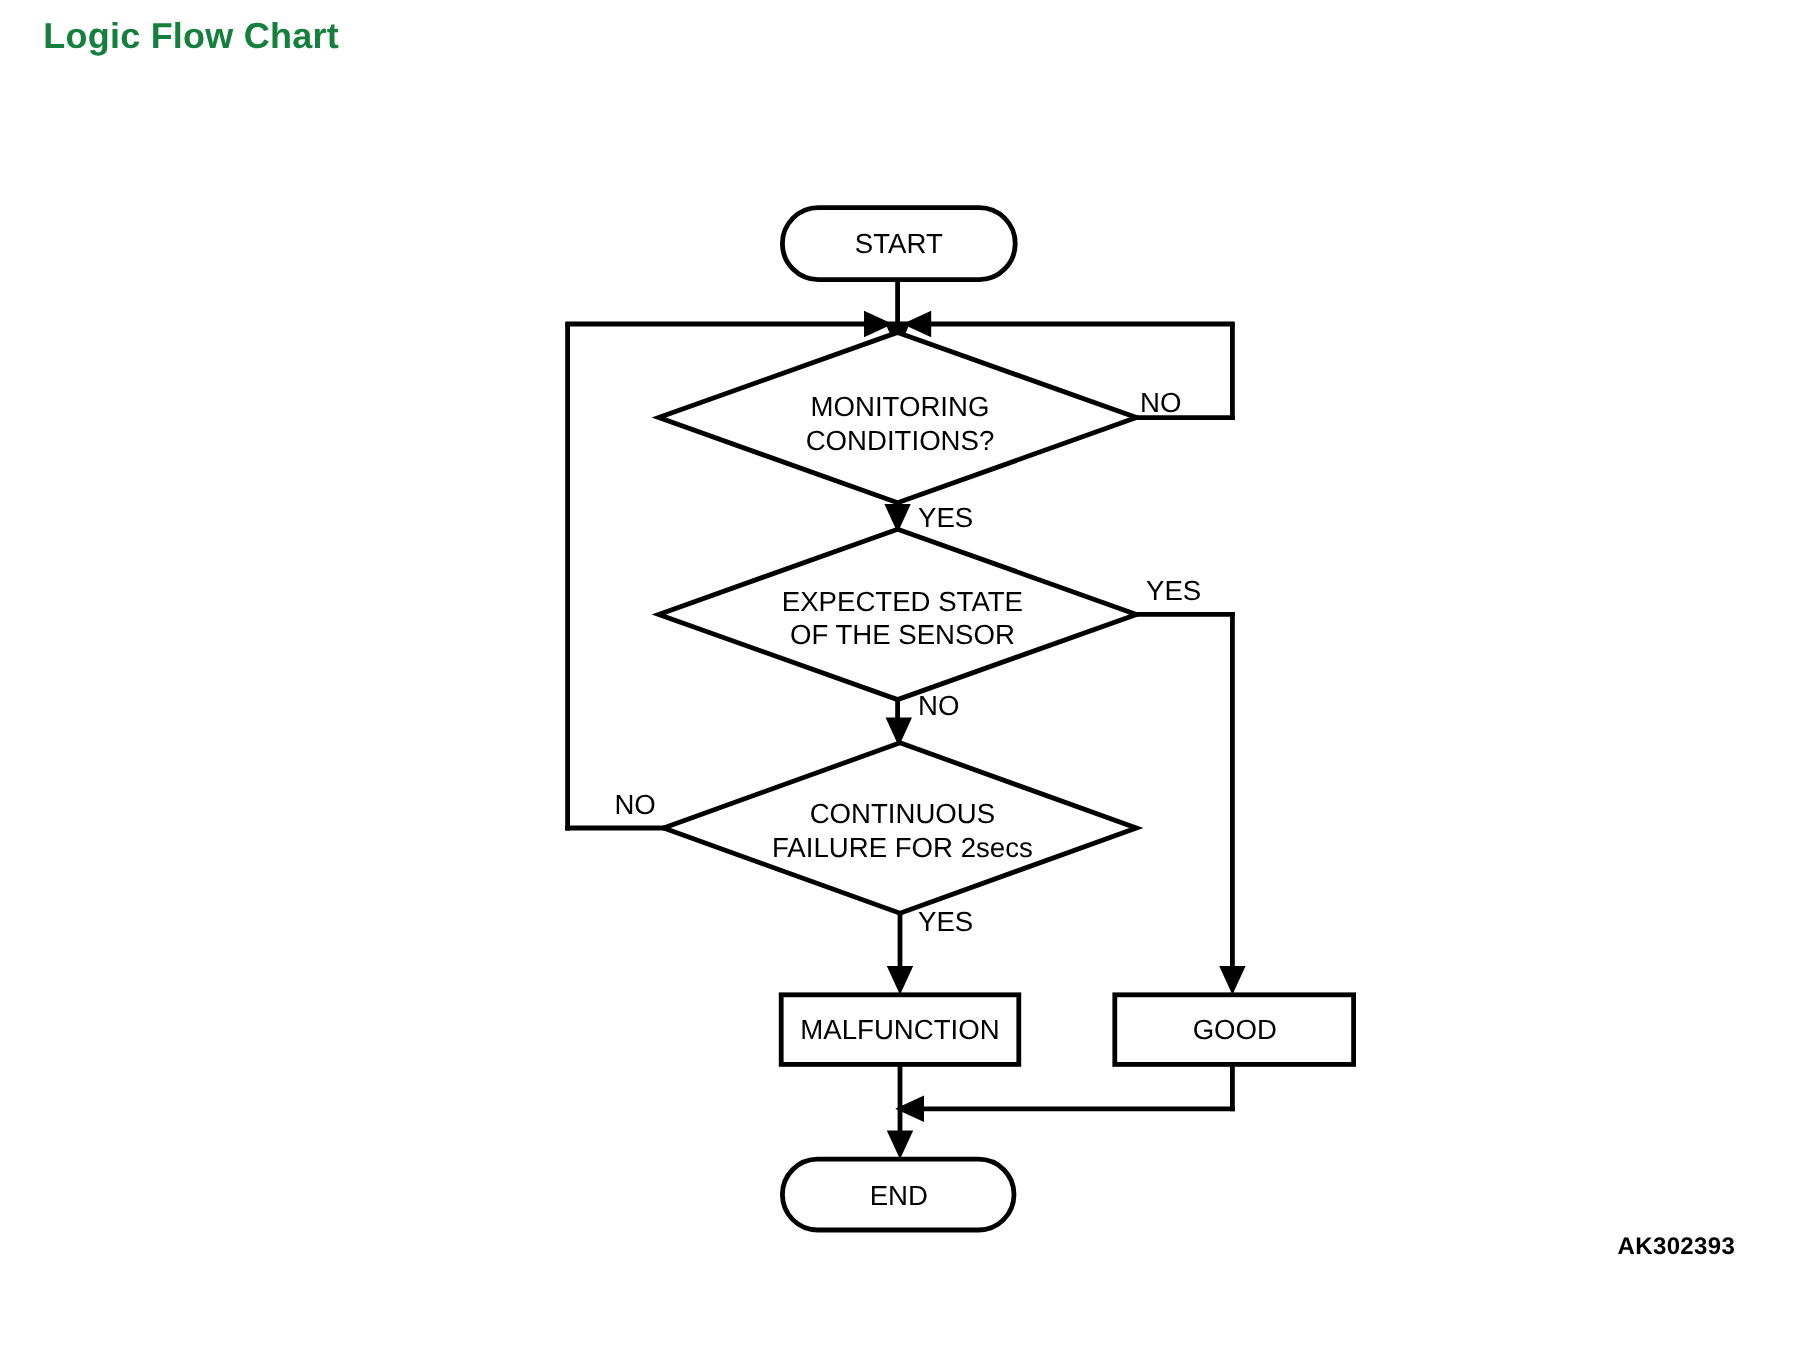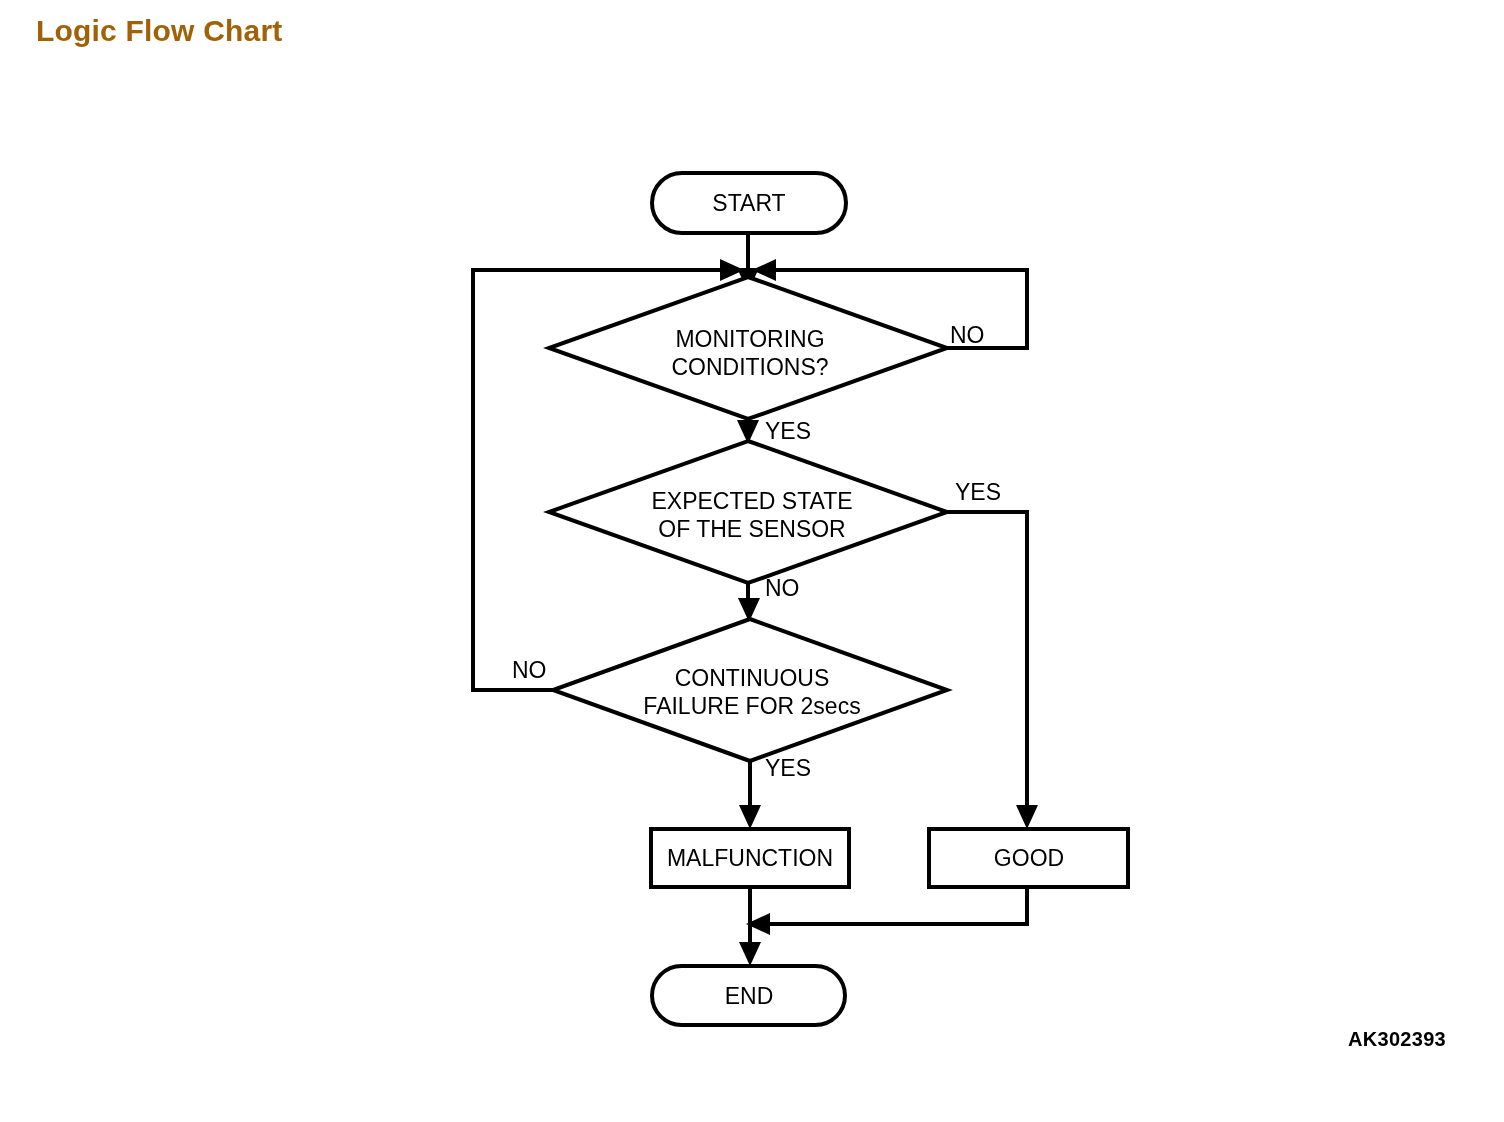--- a/index.html
+++ b/index.html
@@ -13,21 +13,21 @@
     position: relative;
     font-family: "Liberation Sans", sans-serif;
     overflow: hidden;
   }
   #page-title {
     position: absolute;
     left: 36px;
     top: 14px;
     font-size: 30px;
     font-weight: bold;
-    color: #a16207;
+    color: #15803d;
     letter-spacing: 0.2px;
     white-space: nowrap;
   }
   #flow-svg {
     position: absolute;
     left: 0;
     top: 0;
     width: 1504px;
     height: 1122px;
   }

